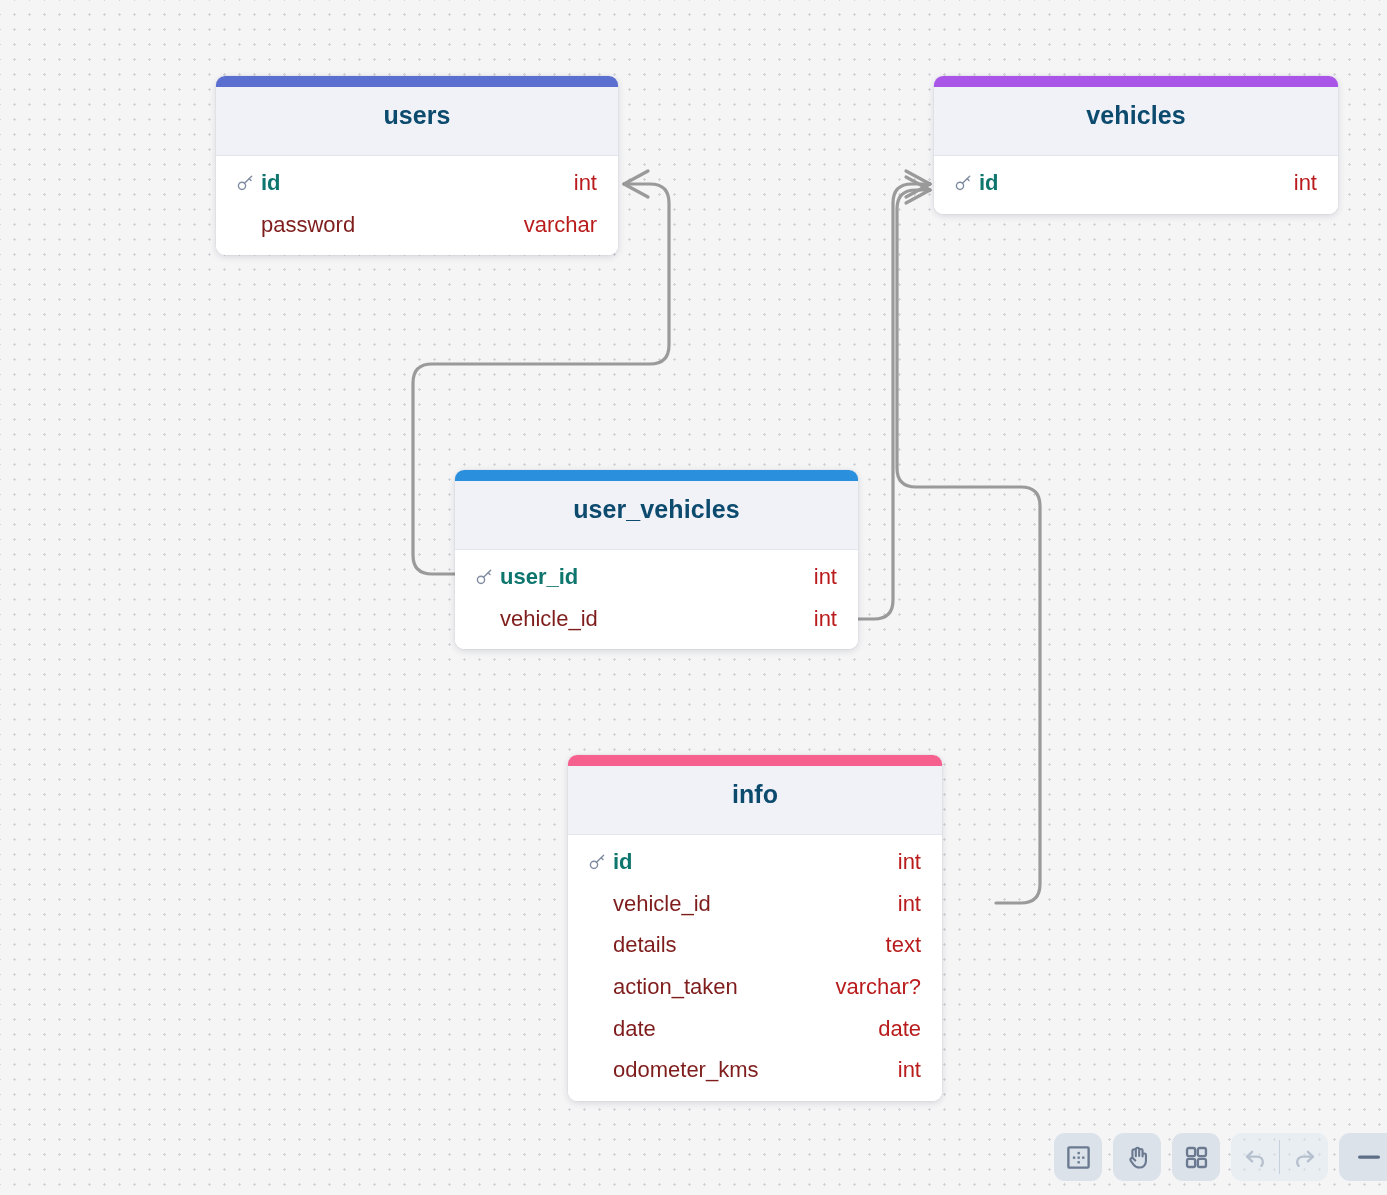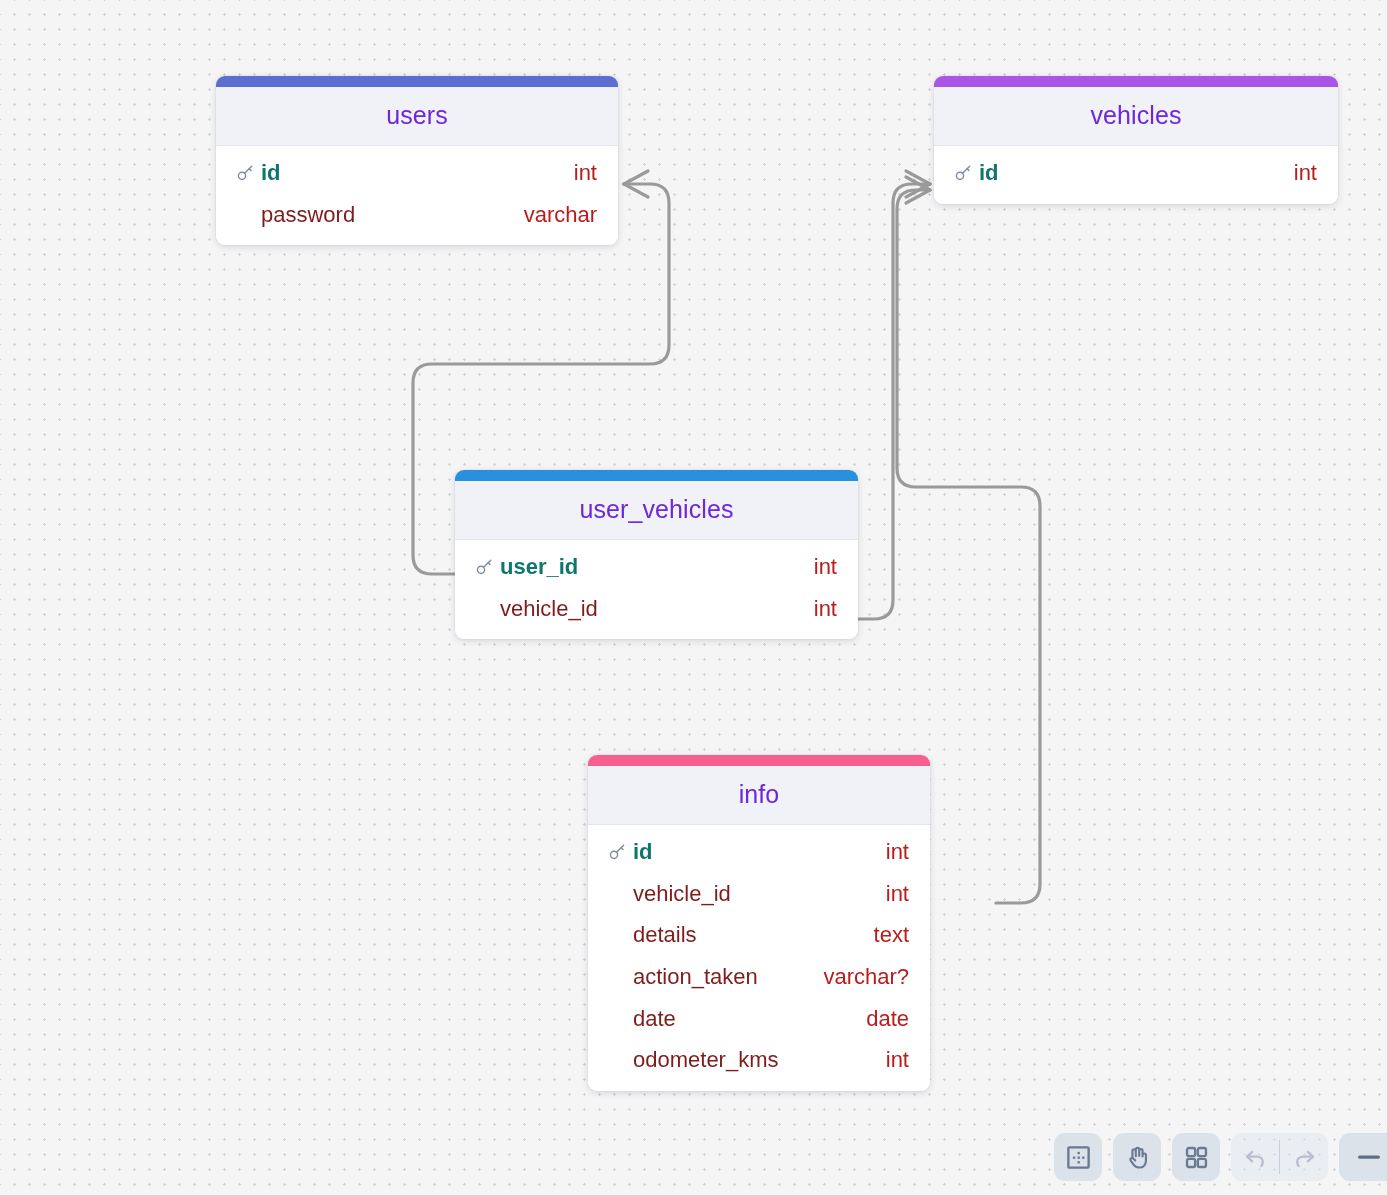--- a/index.html
+++ b/index.html
@@ -26,23 +26,23 @@
     background: #ffffff;
     border-radius: 9px;
     box-shadow: 0 2px 7px rgba(30,35,60,0.14), 0 0 0 0.5px rgba(120,125,150,0.10);
     overflow: hidden;
   }
   .accent-bar { height: 11px; width: 100%; }
   .table-title {
     background: #f0f2f8;
     text-align: center;
     font-size: 25px;
-    font-weight: normal;
-    color: #6d28d9;
-    padding: 14px 10px 15px;
+    font-weight: bold;
+    color: #0c4a6e;
+    padding: 14px 10px 25px;
     border-bottom: 1px solid #e3e6ef;
     letter-spacing: 0.1px;
   }
   .table-body { background: #fff; padding: 6px 0 10px; }
   .field-row {
     display: flex;
     align-items: center;
     padding: 6px 21px 6px 19px;
     font-size: 22px;
     line-height: 1.35;
@@ -164,21 +164,21 @@
             <span class="field-name pk">user_id</span>
             <span class="field-type">int</span>
           </div>
           <div class="field-row">
             <span class="key-slot"></span>
             <span class="field-name">vehicle_id</span>
             <span class="field-type">int</span>
           </div>
         </div>
       </div>
-      <div class="table-node" style="left: 588px; top: 755px; width: 342px;">
+      <div class="table-node" style="left: 568px; top: 755px; width: 374px;">
         <div class="accent-bar" style="background: rgb(245, 96, 143);"></div>
         <div class="table-title">info</div>
         <div class="table-body">
           <div class="field-row">
             <span class="key-slot">
               <svg width="20" height="20" viewBox="0 0 24 24">
                 <circle cx="8.4" cy="15.4" r="4.3" fill="none" stroke="#7f8ba1" stroke-width="1.7"></circle>
                 <line x1="11.4" y1="12.4" x2="20" y2="3.9" stroke="#7f8ba1" stroke-width="1.7" stroke-linecap="round"></line>
                 <line x1="17.1" y1="6.8" x2="19.2" y2="8.9" stroke="#7f8ba1" stroke-width="1.7" stroke-linecap="round"></line>
               </svg>

